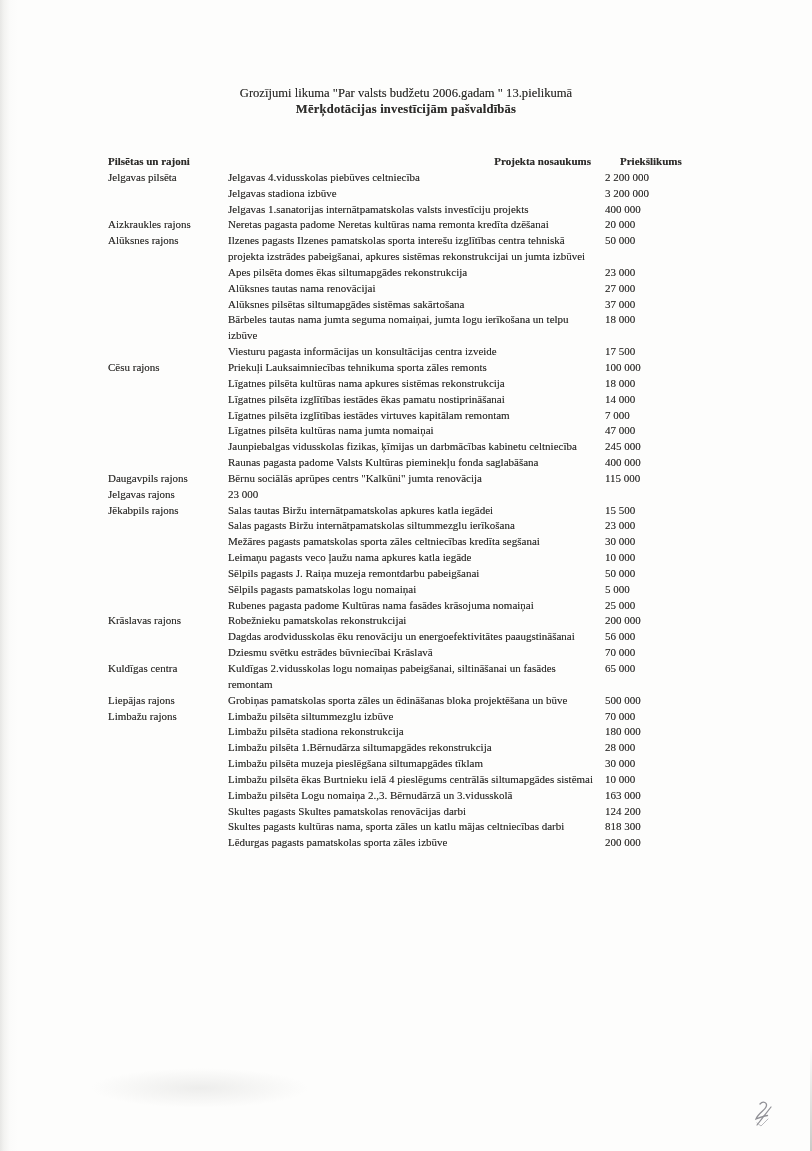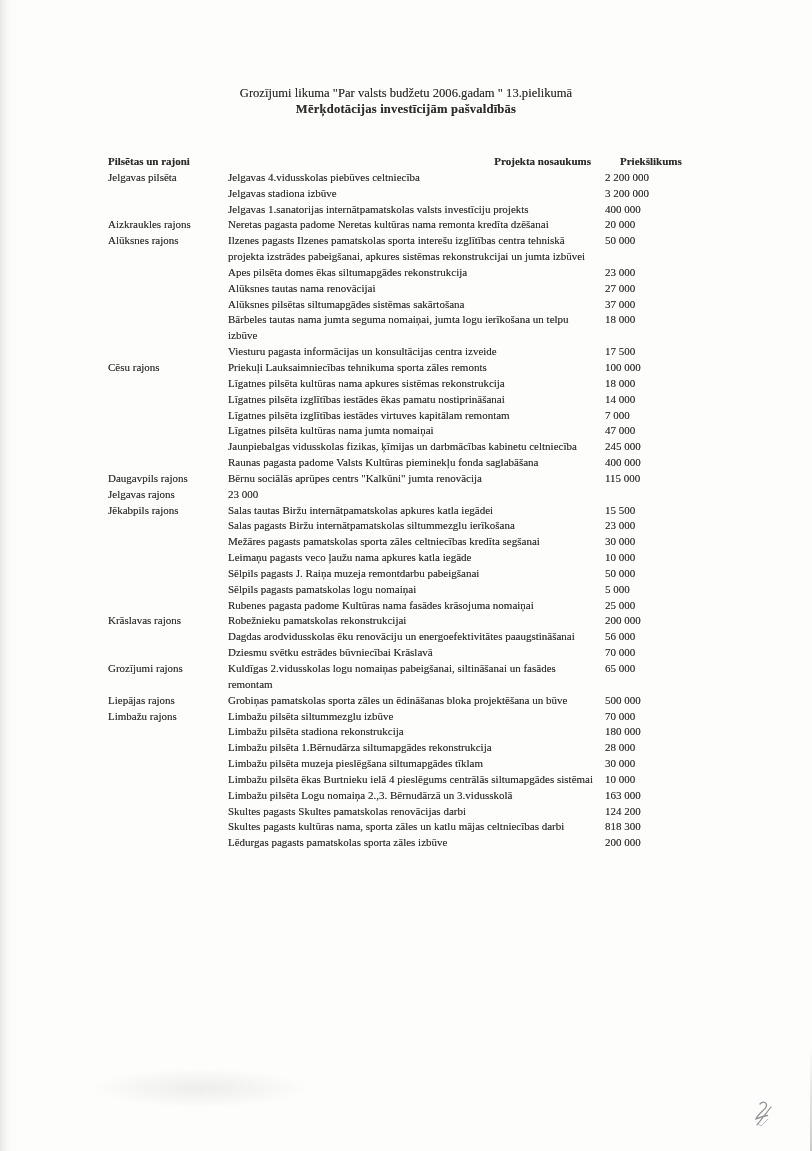--- a/index.html
+++ b/index.html
@@ -254,21 +254,21 @@
     <div class="td amount">56 000</div>
   </div>
 
   <div class="tr">
     <div class="td region"></div>
     <div class="td project">Dziesmu svētku estrādes būvniecībai Krāslavā</div>
     <div class="td amount">70 000</div>
   </div>
 
   <div class="tr">
-    <div class="td region">Grozījumi rajons</div>
+    <div class="td region">Kuldīgas centra</div>
     <div class="td project">Kuldīgas 2.vidusskolas logu nomaiņas pabeigšanai, siltināšanai un fasādes remontam</div>
     <div class="td amount">65 000</div>
   </div>
 
   <div class="tr">
     <div class="td region">Liepājas rajons</div>
     <div class="td project">Grobiņas pamatskolas sporta zāles un ēdināšanas bloka projektēšana un būve</div>
     <div class="td amount">500 000</div>
   </div>
 

